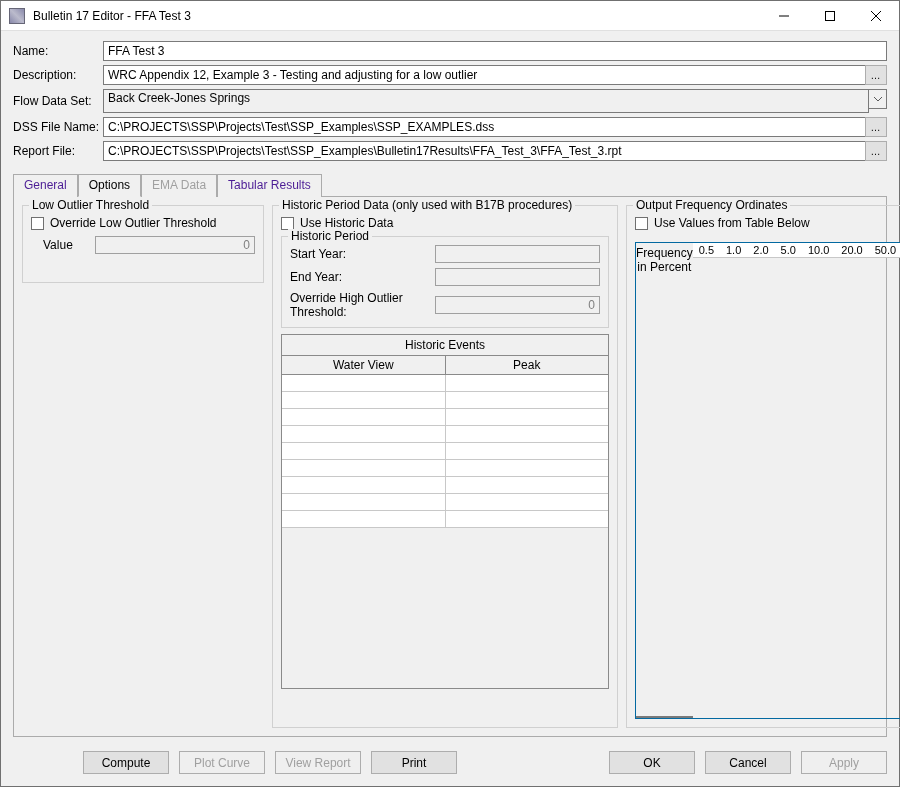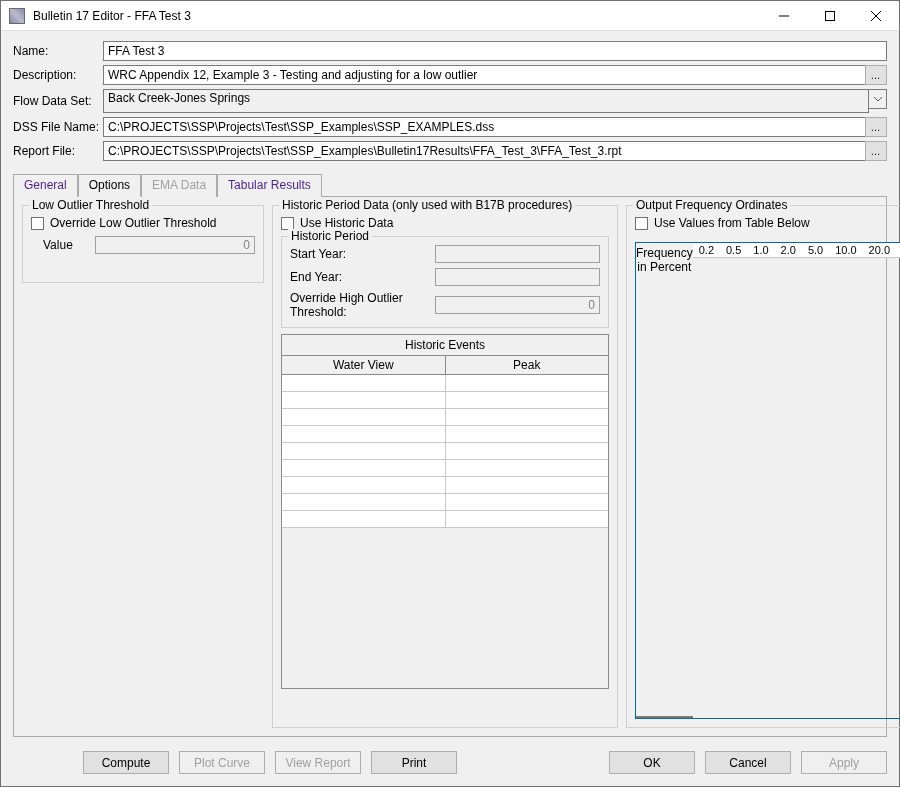--- a/index.html
+++ b/index.html
@@ -216,21 +216,20 @@
 
     <div class="col3">
       <div class="groupbox" style="flex:1;display:flex;flex-direction:column">
         <div class="groupbox-title">Output Frequency Ordinates</div>
         <div class="checkbox-row">
           <div class="checkbox"></div>
           <span>Use Values from Table Below</span>
         </div>
         <div class="freq-table">
           <div class="freq-head">Frequency in Percent</div>
-          <div class="freq-row">0.2</div>
           <div class="freq-row">0.5</div>
           <div class="freq-row">1.0</div>
           <div class="freq-row">2.0</div>
           <div class="freq-row">5.0</div>
           <div class="freq-row">10.0</div>
           <div class="freq-row">20.0</div>
           <div class="freq-row">50.0</div>
           <div class="freq-row">80.0</div>
           <div class="freq-row">60.0</div>
           <div class="freq-row">82.5</div>

